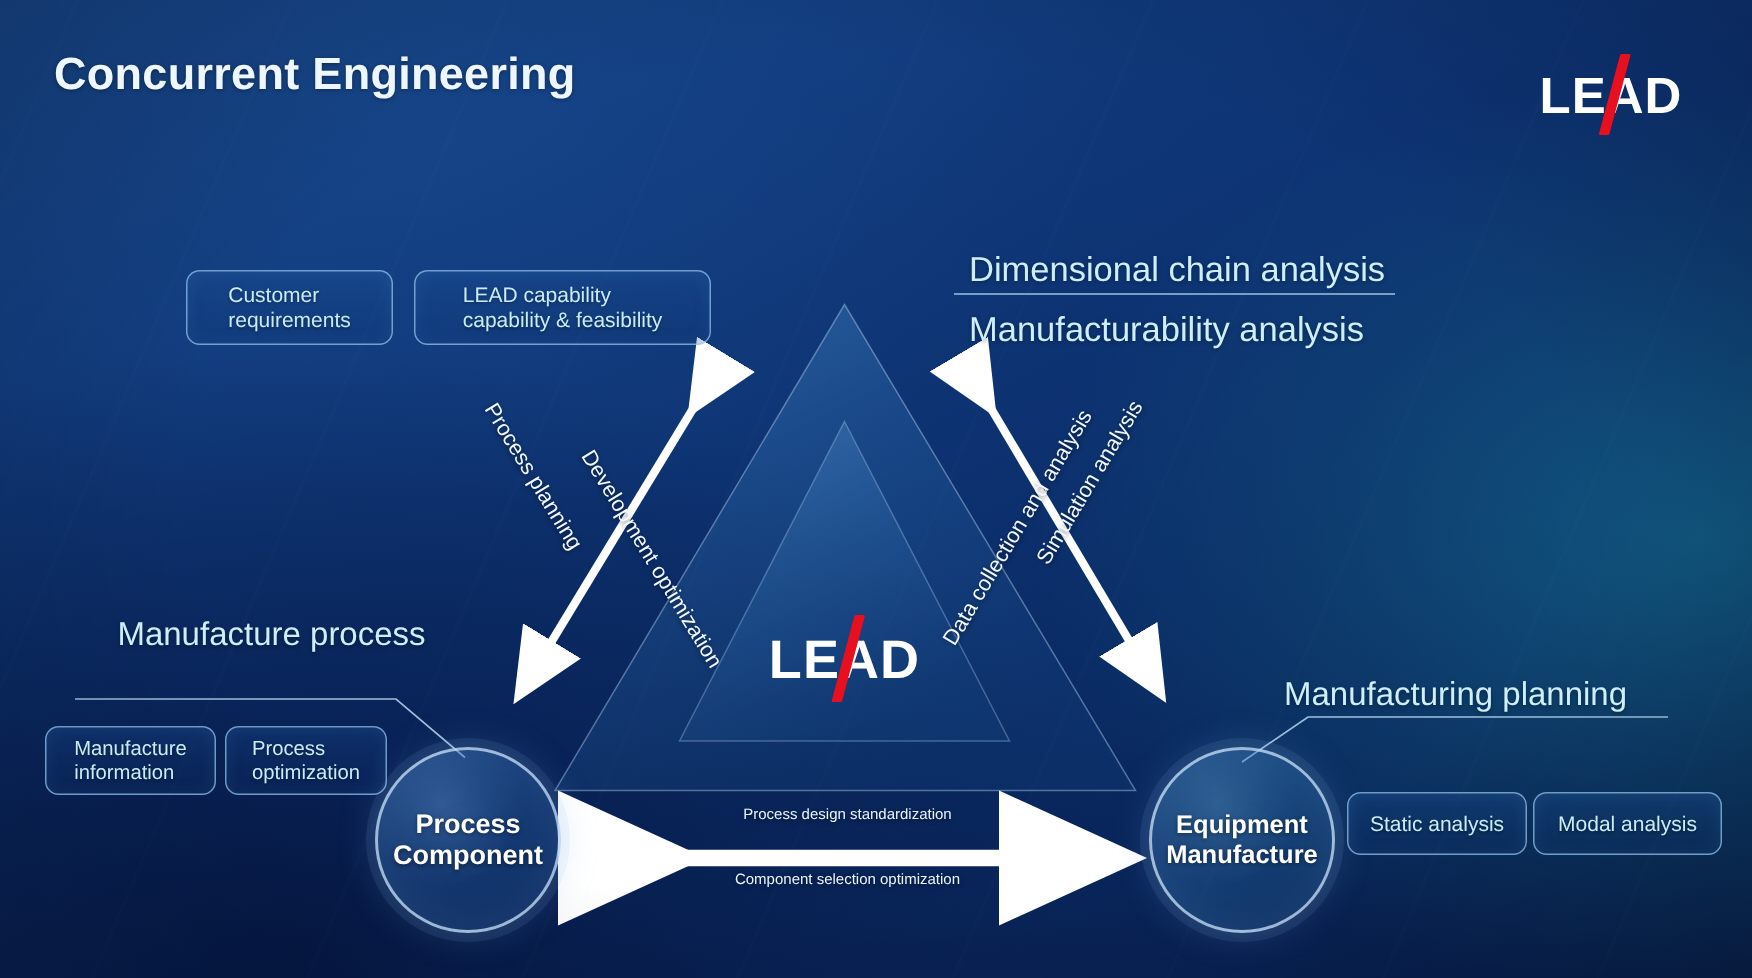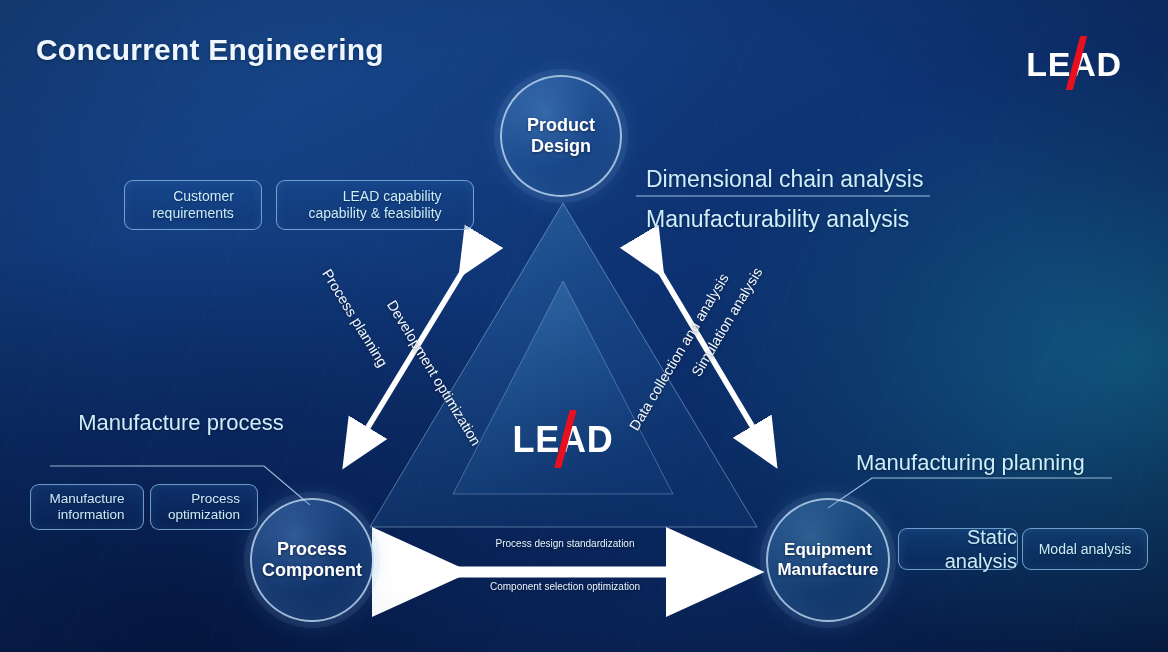--- a/index.html
+++ b/index.html
@@ -59,21 +59,21 @@
   }
   #node-product{left:500px;top:75px;width:118px;height:118px;font-size:18px;
     background:radial-gradient(circle at 36% 30%, rgba(90,150,215,0.50) 0%, rgba(40,95,165,0.38) 48%, rgba(16,55,115,0.30) 100%);}
   #node-process{left:250px;top:498px;width:120px;height:120px;font-size:18px;
     background:radial-gradient(circle at 36% 30%, rgba(90,150,215,0.50) 0%, rgba(40,95,165,0.38) 48%, rgba(16,55,115,0.30) 100%);}
   #node-equipment{left:766px;top:498px;width:120px;height:120px;font-size:17px;
     background:radial-gradient(circle at 36% 30%, rgba(85,150,200,0.50) 0%, rgba(38,100,158,0.38) 48%, rgba(16,58,110,0.30) 100%);}
 
   
   .pill{
-    position:absolute;display:flex;align-items:center;justify-content:center;text-align:right;
+    position:absolute;display:flex;align-items:center;justify-content:center;text-align:left;
     border:1px solid rgba(150,200,240,0.72);border-radius:9px;
     color:#c9ecf8;line-height:1.2;
     background:linear-gradient(180deg, rgba(30,85,160,0.26), rgba(12,48,105,0.20));
     box-shadow:inset 0 0 12px rgba(120,180,235,0.10);
     text-shadow:0 1px 2px rgba(0,0,0,.35);
   }
 
   
   .head{position:absolute;color:#cdeefb;line-height:1.22;text-shadow:0 1px 3px rgba(0,0,0,.35);}
 
@@ -128,26 +128,20 @@
   <div class="logo" id="logo-top">
     <span class="word">LEAD</span>
     <span class="slash"></span>
   </div>
 
   <div class="logo" id="logo-center">
     <span class="word">LEAD</span>
     <span class="slash"></span>
   </div>
 
-  <div class="node" id="node-product">
-    <div>
-      <div>Product</div>
-      <div>Design</div>
-    </div>
-  </div>
 
   <div class="node" id="node-process">
     <div>
       <div>Process</div>
       <div>Component</div>
     </div>
   </div>
 
   <div class="node" id="node-equipment">
     <div>
@@ -191,21 +185,21 @@
   </div>
 
   <div class="pill" style="left:150px;top:484px;width:106px;height:44px;font-size:13.5px;">
     <div>
       <div></div>
       <div>Process</div>
       <div>optimization</div>
     </div>
   </div>
 
-  <div class="pill" style="left:898px;top:528px;width:118px;height:40px;font-size:20px;">
+  <div class="pill" style="left:898px;top:528px;width:118px;height:40px;font-size:14px;">
     <div>Static analysis</div>
   </div>
 
   <div class="pill" style="left:1022px;top:528px;width:124px;height:40px;font-size:14px;">
     <div>Modal analysis</div>
   </div>
 
   <div class="rot" style="left:355px;top:318px;transform:translate(-50%,-50%) rotate(58.7deg);transform-origin:center;">Process planning</div>
 
   <div class="rot" style="left:434px;top:373px;transform:translate(-50%,-50%) rotate(58.7deg);transform-origin:center;">Development optimization</div>

